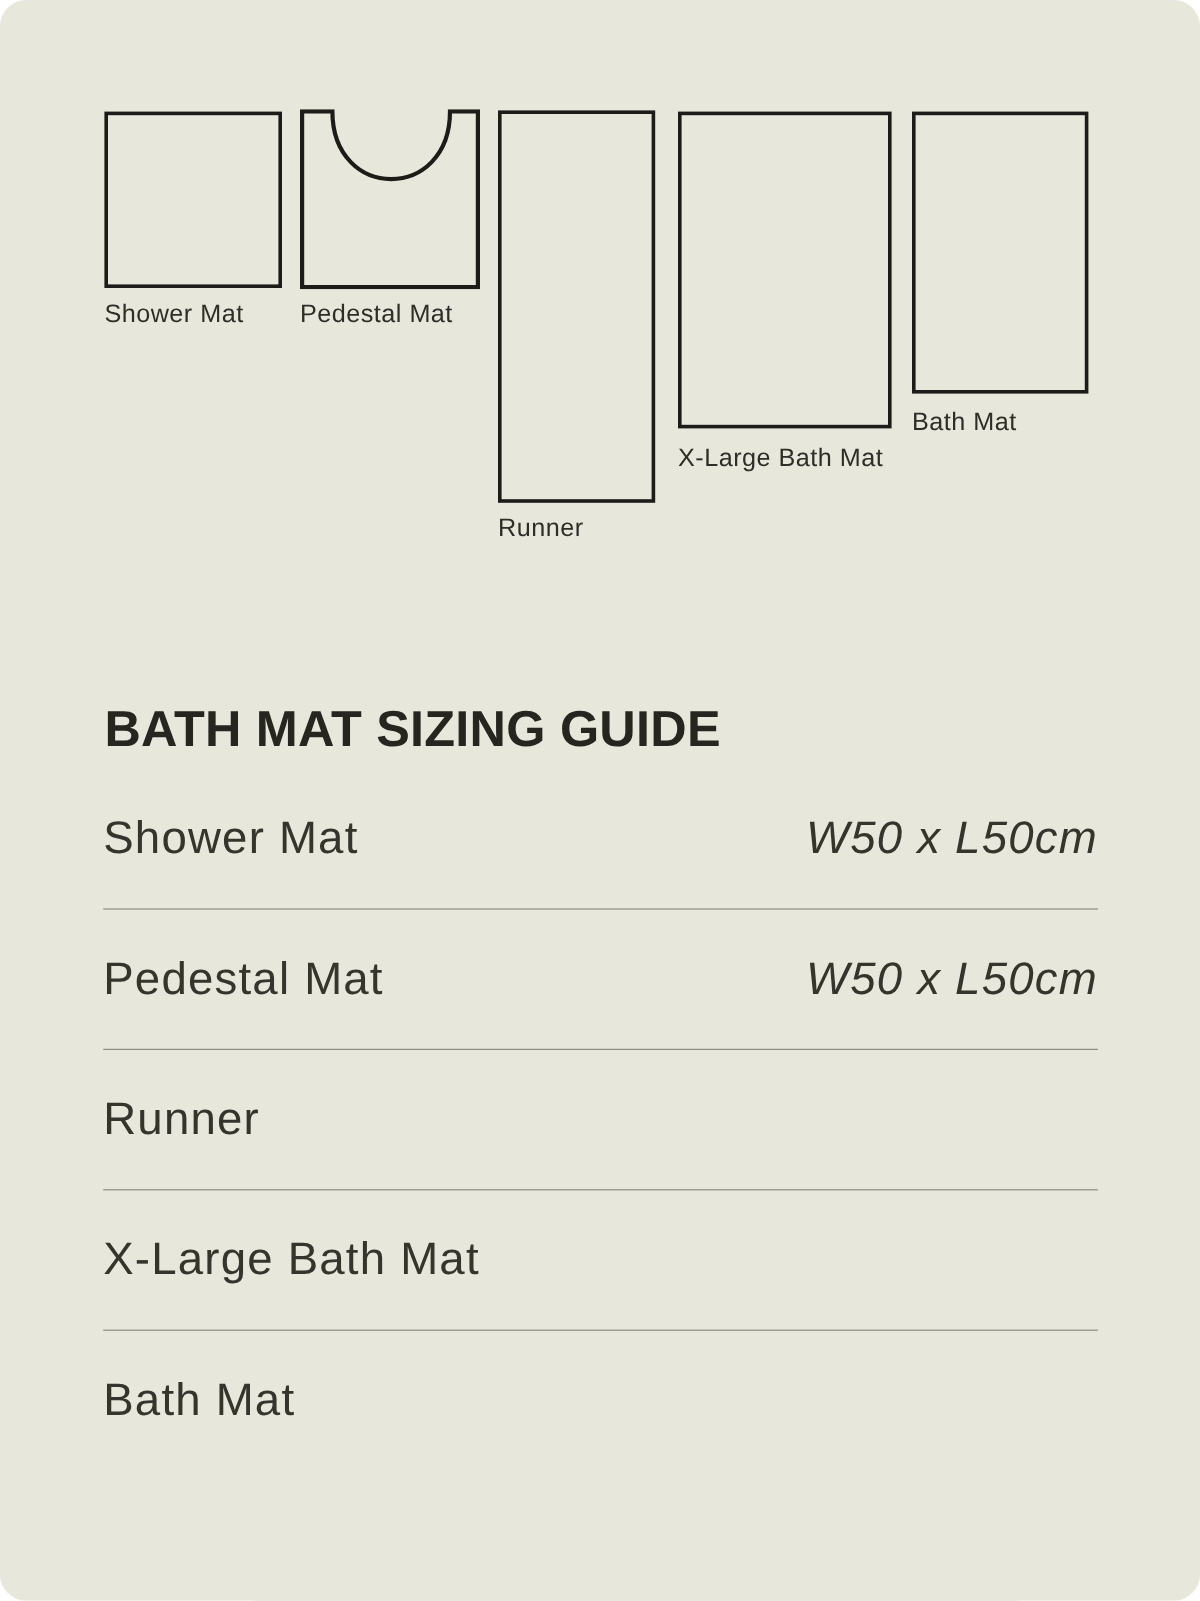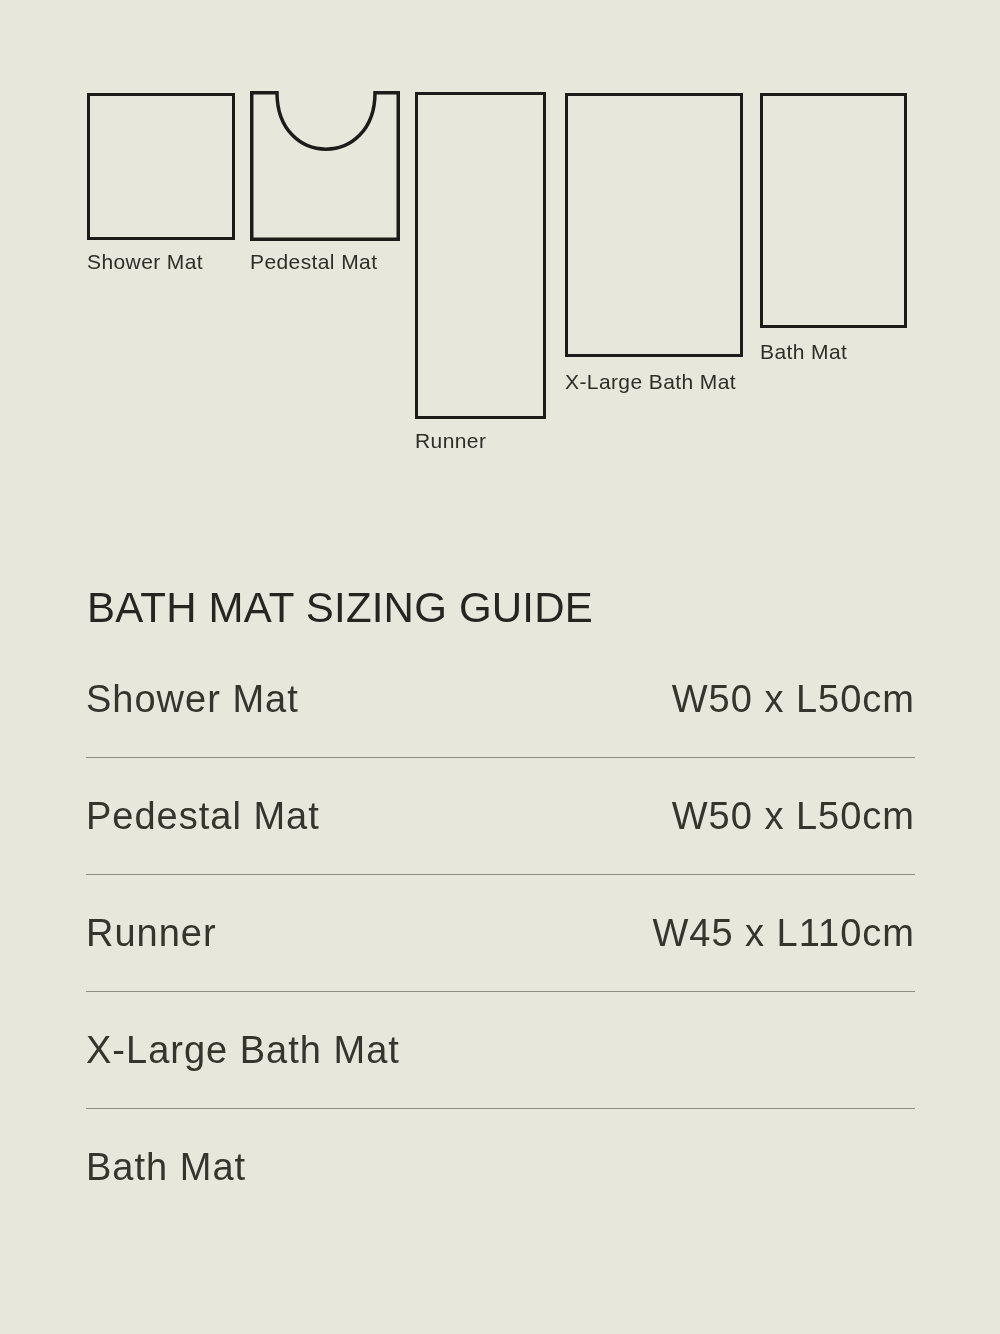--- a/index.html
+++ b/index.html
@@ -3,20 +3,21 @@
 <meta charset="utf-8">
 <style>
   html,body { margin:0; padding:0; }
   .page {
     position: relative;
     width: 1000px;
     height: 1334px;
     background: #e8e7db;
     font-family: "Liberation Sans", sans-serif;
     overflow: hidden;
+    border-radius: 22px;
   }
 
   
   .shape {
     position: absolute;
     box-sizing: border-box;
     border: 3.5px solid #1d1c18;
     background: transparent;
   }
   .shape-shower  { left:87px;  top:93px; width:148px; height:147px; }
@@ -41,21 +42,21 @@
   .label-xlarge   { left:565px; top:370px; }
   .label-bath     { left:760px; top:340px; }
 
   
   .guide-title {
     position: absolute;
     left: 87px;
     top: 584px;
     margin: 0;
     font-size: 42px;
-    font-weight: 400;
+    font-weight: 700;
     letter-spacing: 0.2px;
     color: #262520;
     white-space: nowrap;
   }
   .guide-table {
     position: absolute;
     left: 86px;
     top: 641px;
     width: 829px;
   }
@@ -63,21 +64,21 @@
     height: 116px;
     display: flex;
     justify-content: space-between;
     align-items: center;
     font-size: 38px;
     letter-spacing: 1px;
     color: #35342d;
   }
   .guide-row.has-divider { border-bottom: 1px solid #8e8d82; }
   .row-name  { text-align: left;  white-space: nowrap; }
-  .row-size  { text-align: right; white-space: nowrap; }
+  .row-size  { text-align: right; white-space: nowrap; font-style: italic; }
 </style>
 </head>
 <body>
 
 <div class="page">
 
   <div>
 
     <div class="shape shape-shower"></div>
 
@@ -105,21 +106,20 @@
       <span class="row-size">W50 x L50cm</span>
     </div>
 
     <div class="guide-row has-divider">
       <span class="row-name">Pedestal Mat</span>
       <span class="row-size">W50 x L50cm</span>
     </div>
 
     <div class="guide-row has-divider">
       <span class="row-name">Runner</span>
-      <span class="row-size">W45 x L110cm</span>
     </div>
 
     <div class="guide-row has-divider">
       <span class="row-name">X-Large Bath Mat</span>
     </div>
 
     <div class="guide-row">
       <span class="row-name">Bath Mat</span>
     </div>
 

